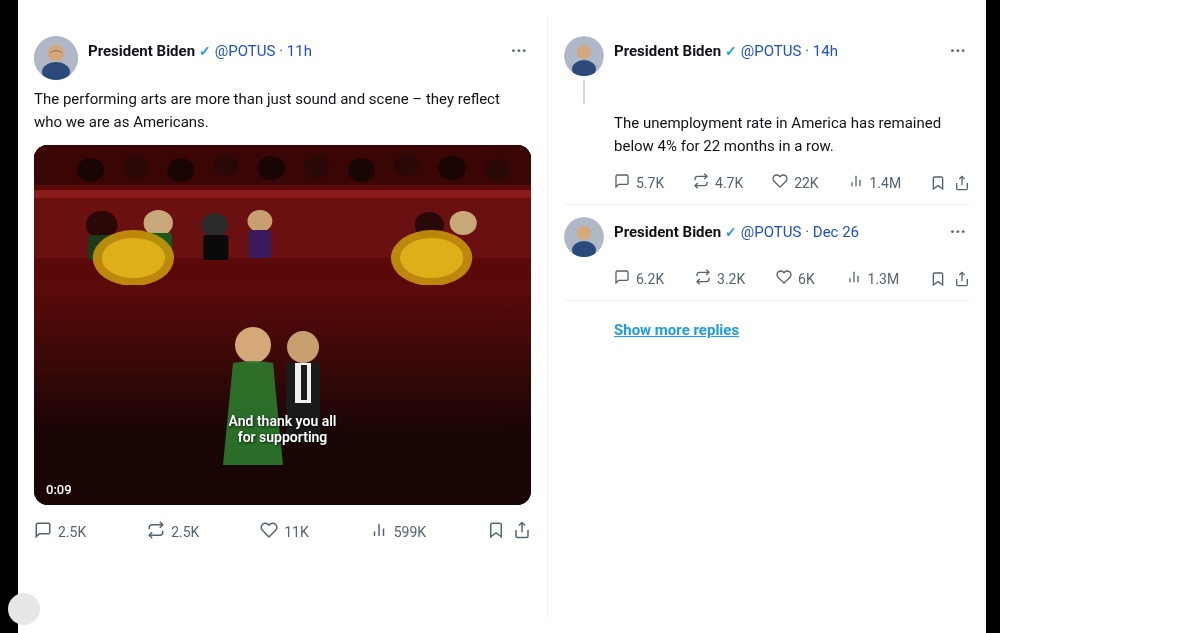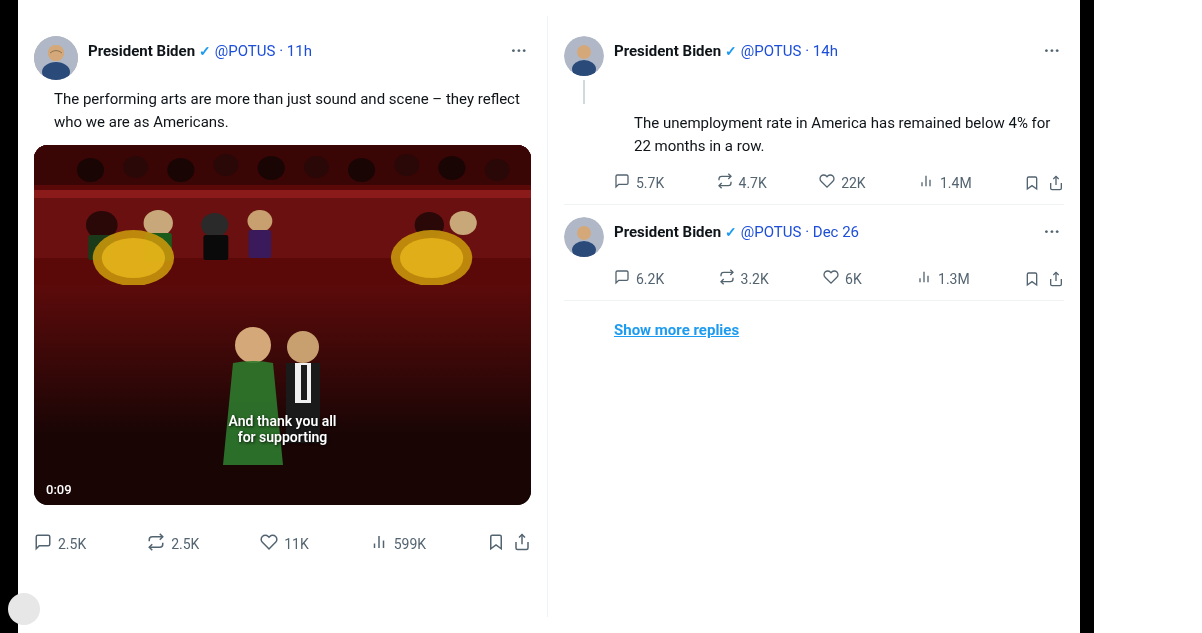--- a/index.html
+++ b/index.html
@@ -8,21 +8,21 @@
       background: #fff;
       color: #0f1419;
       width: 1202px;
       min-height: 633px;
       overflow: hidden;
       position: relative;
     }
 
     .page-wrapper {
       display: flex;
-      width: 1094px;
+      width: 1000px;
       min-height: 633px;
       background: #fff;
       border-radius: 20px;
     }
 
     
     .left-bar {
       width: 18px;
       background: #000;
       min-height: 633px;
@@ -124,36 +124,35 @@
       cursor: pointer;
       font-size: 18px;
       padding: 4px;
     }
 
     .tweet-text {
       font-size: 15px;
       line-height: 1.5;
       color: #0f1419;
       margin-bottom: 12px;
-      margin-left: 20px;
     }
 
     .tweet-text p + p {
       margin-top: 8px;
     }
 
     
     .video-container {
       border-radius: 14px;
       overflow: hidden;
       background: #000;
       position: relative;
       width: 100%;
       height: 360px;
-      margin-bottom: 24px;
+      margin-bottom: 12px;
     }
 
     .video-bg {
       width: 100%;
       height: 100%;
       background: linear-gradient(to bottom, #2a0a0a 0%, #8b1a1a 20%, #5a0a0a 40%, #3a0808 60%, #1a0505 80%);
       position: relative;
     }
 
     

